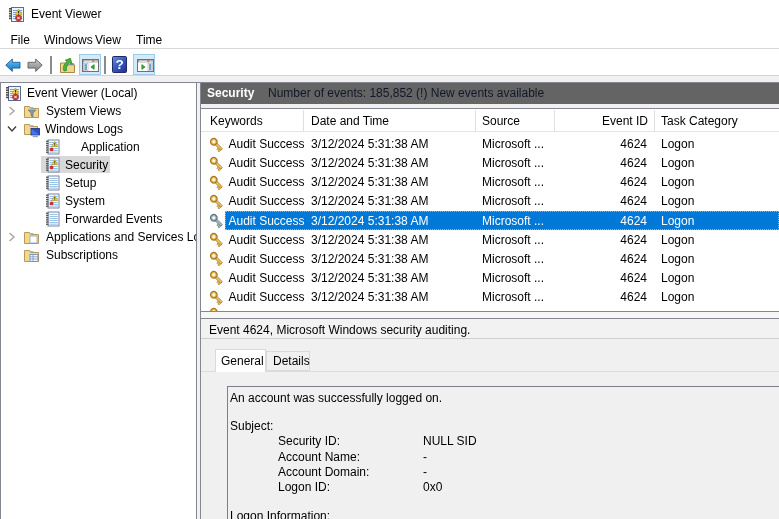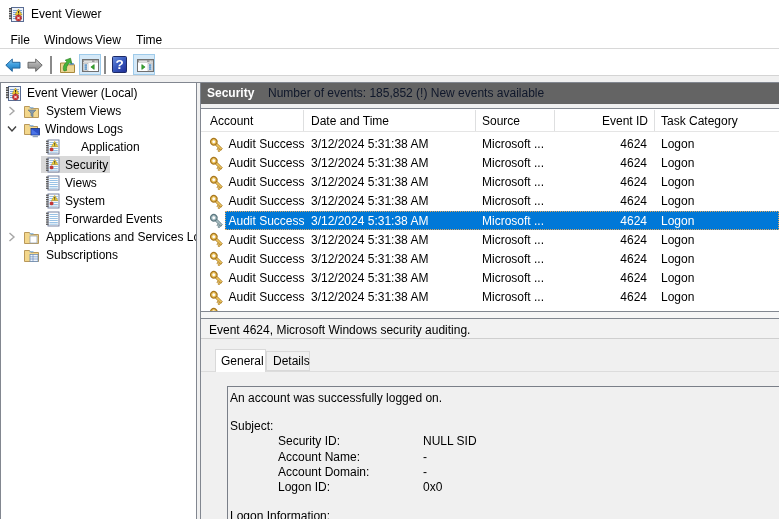--- a/index.html
+++ b/index.html
@@ -173,21 +173,21 @@
   <div class="t" style="left:80px;top:56px">Application</div>
 
   <svg class="a" style="left:44px;top:74px" width="15" height="16" viewBox="0 0 15 16">
       <use href="#lgA"></use>
     </svg>
   <div class="t" style="left:64px;top:74px">Security</div>
 
   <svg class="a" style="left:44px;top:92px" width="15" height="16" viewBox="0 0 15 16">
       <use href="#lgP"></use>
     </svg>
-  <div class="t" style="left:64px;top:92px">Views</div>
+  <div class="t" style="left:64px;top:92px">Setup</div>
 
   <svg class="a" style="left:44px;top:110px" width="15" height="16" viewBox="0 0 15 16">
       <use href="#lgA"></use>
     </svg>
   <div class="t" style="left:64px;top:110px">System</div>
 
   <svg class="a" style="left:44px;top:128px" width="15" height="16" viewBox="0 0 15 16">
       <use href="#lgP"></use>
     </svg>
   <div class="t" style="left:64px;top:128px">Forwarded Events</div>
@@ -264,21 +264,21 @@
 
 <div class="a" style="left:201px;top:104px;width:578px;height:4px;background:#f0f0f0"></div>
 <div class="a" style="left:201px;top:108px;width:578px;height:1px;background:#828790"></div>
 <div class="a" style="left:201px;top:109px;width:578px;height:202px;background:#fff;overflow:hidden">
 
   <div class="a" style="left:102px;top:1px;width:1px;height:21px;background:#dedfe0"></div>
   <div class="a" style="left:274px;top:1px;width:1px;height:21px;background:#dedfe0"></div>
   <div class="a" style="left:353px;top:1px;width:1px;height:21px;background:#dedfe0"></div>
   <div class="a" style="left:453px;top:1px;width:1px;height:21px;background:#dedfe0"></div>
   <div class="a" style="left:0;top:22px;width:578px;height:1px;background:#e5e5e5"></div>
-  <div class="t" style="left:9px;top:4px">Account</div>
+  <div class="t" style="left:9px;top:4px">Keywords</div>
   <div class="t" style="left:110px;top:4px">Date and Time</div>
   <div class="t" style="left:281px;top:4px">Source</div>
   <div class="t" style="left:384px;top:4px;width:63px;text-align:right">Event ID</div>
   <div class="t" style="left:460px;top:4px">Task Category</div>
 
   <div class="a" style="left:24px;top:102px;width:554px;height:19px;background:#0078d7;outline:1px dotted #e2a75e;outline-offset:-1px"></div>
   <div id="rows">
 <div class="t" style="left:27.5px;top:27.0px;color:#000">Audit Success</div>
       <div class="t" style="left:110px;top:27.0px;color:#000">3/12/2024 5:31:38 AM</div>
       <div class="t" style="left:281px;top:27.0px;color:#000">Microsoft ...</div>

